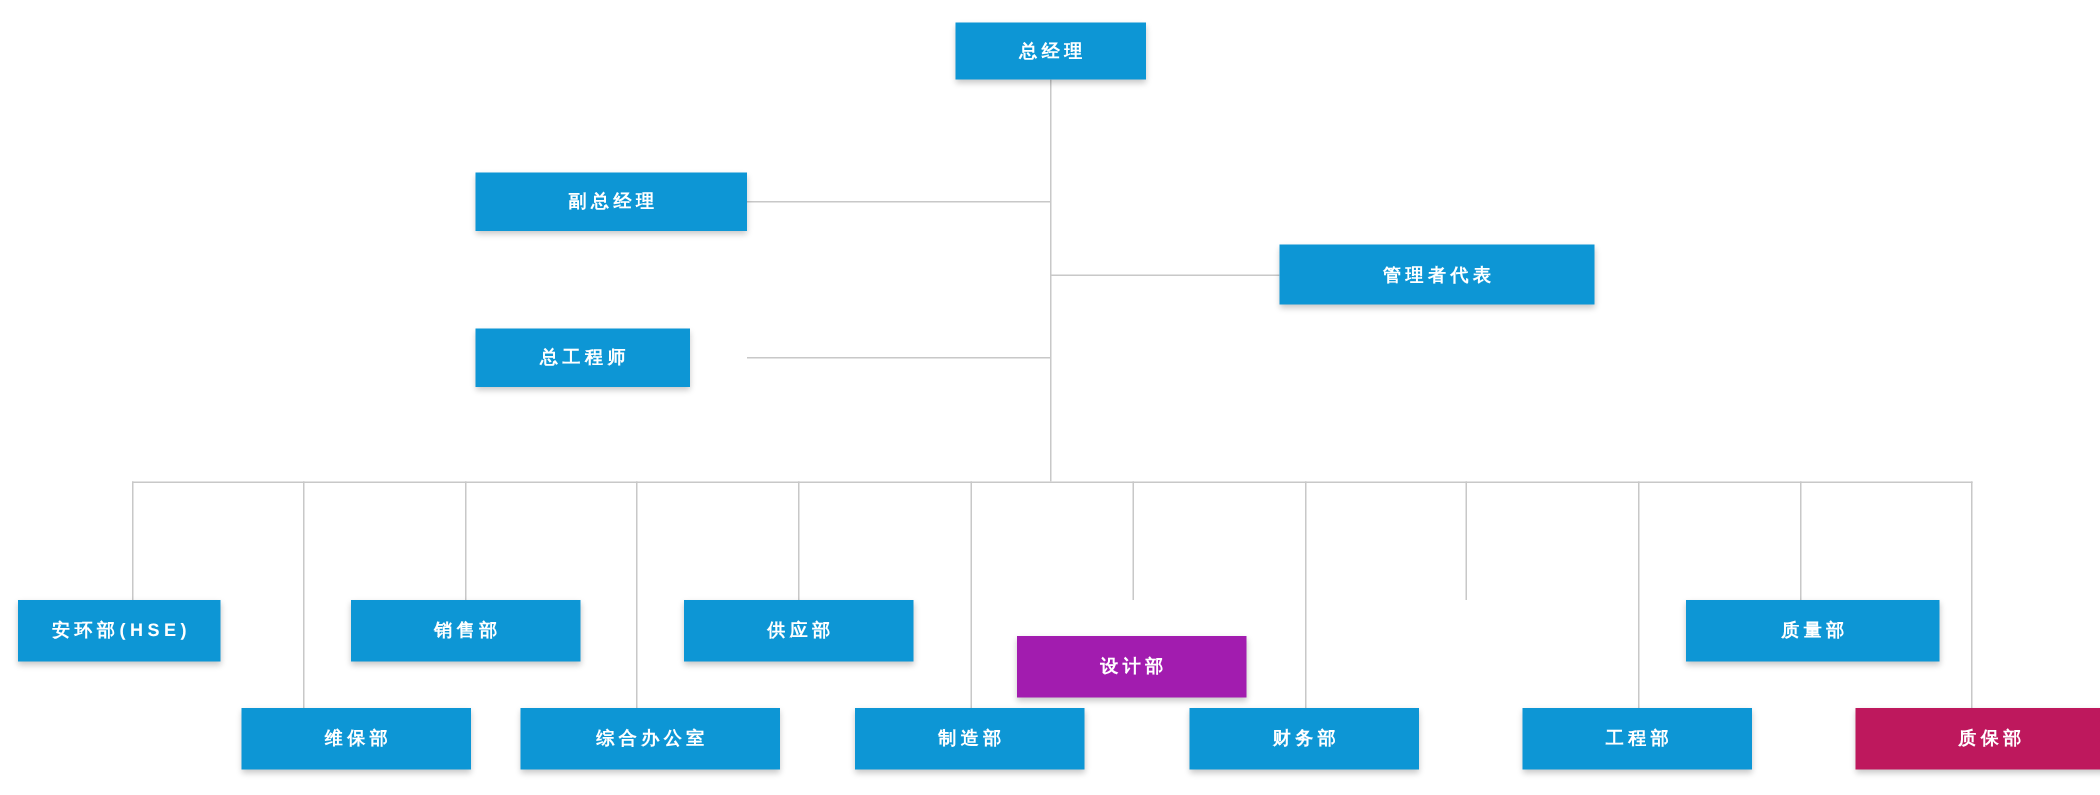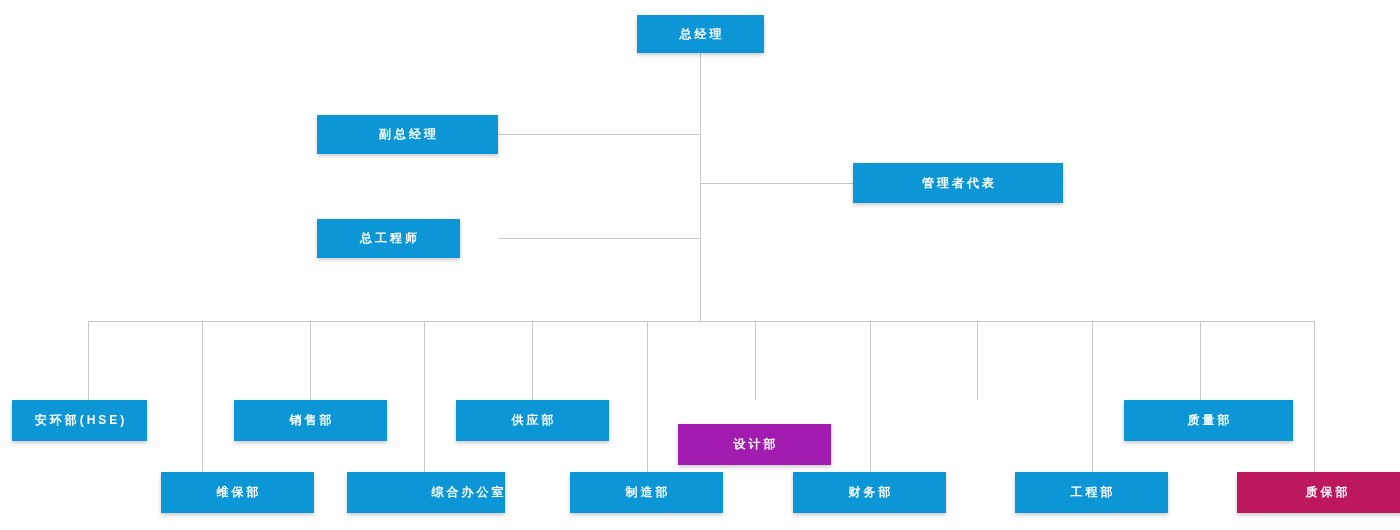--- a/index.html
+++ b/index.html
@@ -87,21 +87,21 @@
   <div class="node" style="left: 678px; top: 400px; width: 153px; height: 41px; background-color: #a21caf; color: rgb(255, 255, 255); margin-top: 24px;">
     <span>设计部</span>
   </div>
   <div class="node" style="left: 1124px; top: 400px; width: 169px; height: 41px; background-color: rgb(13, 150, 213); color: rgb(255, 255, 255);">
     <span>质量部</span>
   </div>
 
   <div class="node" style="left: 125px; top: 472px; width: 153px; height: 41px; background-color: rgb(13, 150, 213); color: rgb(255, 255, 255); margin-left: 36px;">
     <span>维保部</span>
   </div>
-  <div class="node" style="left: 347px; top: 472px; width: 158px; height: 41px; background-color: rgb(13, 150, 213); color: rgb(255, 255, 255); justify-content: flex-end;">
+  <div class="node" style="left: 347px; top: 472px; width: 173px; height: 41px; background-color: rgb(13, 150, 213); color: rgb(255, 255, 255);">
     <span>综合办公室</span>
   </div>
   <div class="node" style="left: 570px; top: 472px; width: 153px; height: 41px; background-color: rgb(13, 150, 213); color: rgb(255, 255, 255);">
     <span>制造部</span>
   </div>
   <div class="node" style="left: 793px; top: 472px; width: 153px; height: 41px; background-color: rgb(13, 150, 213); color: rgb(255, 255, 255);">
     <span>财务部</span>
   </div>
   <div class="node" style="left: 1015px; top: 472px; width: 153px; height: 41px; background-color: rgb(13, 150, 213); color: rgb(255, 255, 255);">
     <span>工程部</span>

